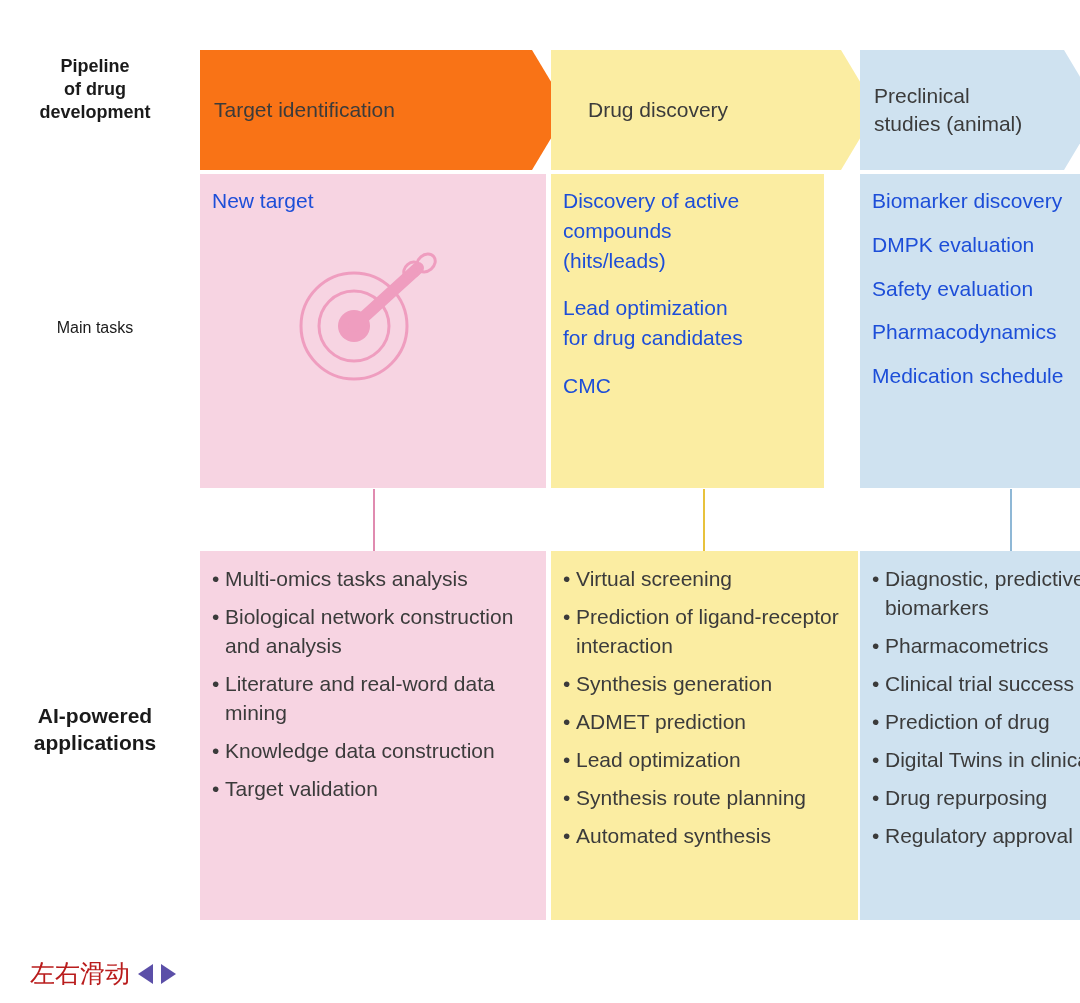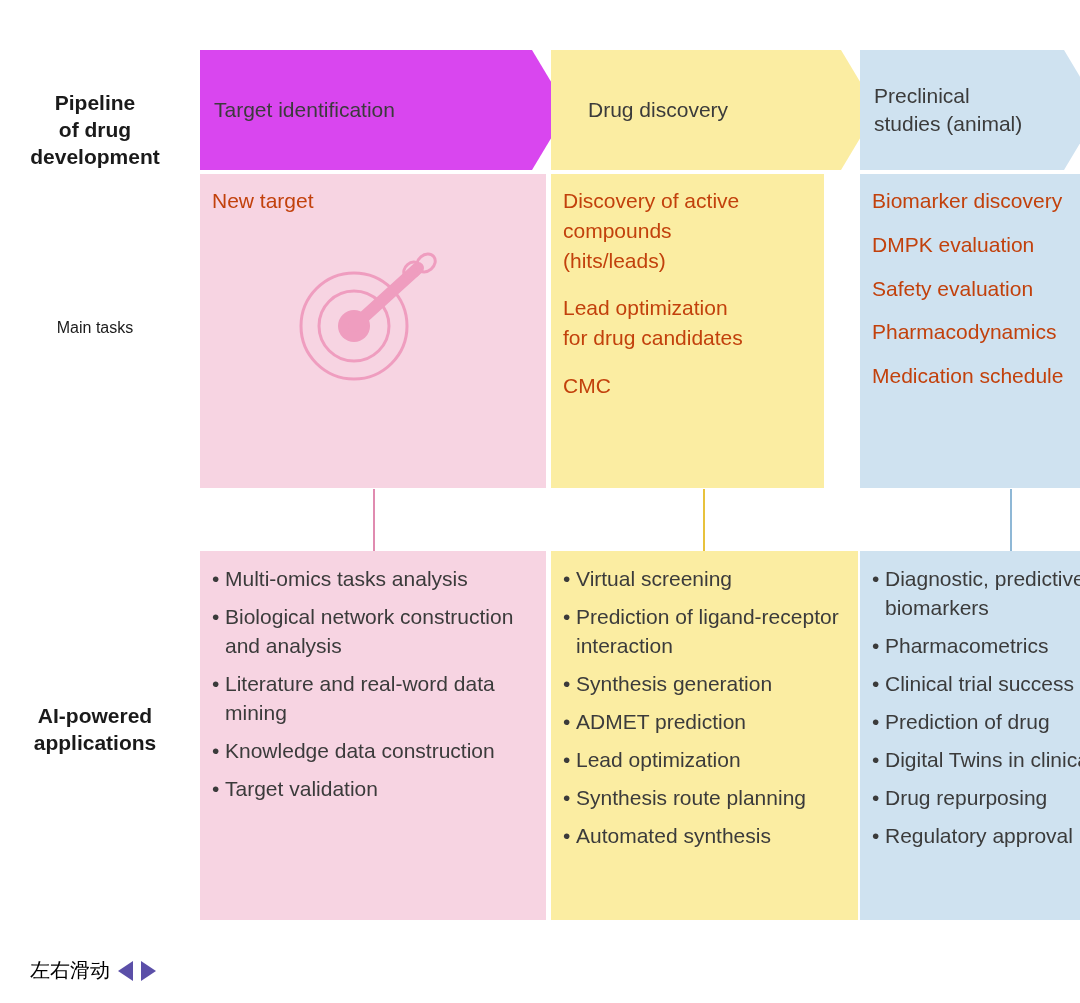--- a/index.html
+++ b/index.html
@@ -28,23 +28,22 @@
   .row-label {
     position: absolute;
     left: 0;
     width: 190px;
     text-align: center;
     color: #1a1a1a;
     line-height: 1.28;
   }
   #label-pipeline {
     top: 55px;
-    font-size: 21px;
+    font-size: 18px;
     font-weight: bold;
-    margin-top: 35px;
   }
   #label-main-tasks {
     top: 318px;
     font-size: 16px;
     font-weight: normal;
   }
   #label-ai {
     top: 703px;
     font-size: 21px;
     font-weight: bold;
@@ -68,21 +67,21 @@
   }
   .chev-text {
     padding-left: 14px;
     font-size: 21px;
     color: #3b3b3b;
     line-height: 1.32;
   }
   #chev-1 {
     left: 200px;
     width: 368px;
-    background: #d946ef;
+    background: #f97316;
     clip-path: polygon(0 0, 332px 0, 368px 50%, 332px 100%, 0 100%);
   }
   #chev-2 {
     left: 551px;
     width: 326px;
     background: #fbeda2;
     clip-path: polygon(0 0, 290px 0, 326px 50%, 290px 100%, 0 100%);
   }
   #chev-3 {
     left: 860px;
@@ -93,21 +92,21 @@
 
   
   .tasks {
     position: absolute;
     top: 174px;
     height: 314px;
     box-sizing: border-box;
     padding: 12px 14px 0 12px;
     font-size: 21px;
     line-height: 1.42;
-    color: #c2410c;
+    color: #1d4ed8;
     overflow: hidden;
   }
   #tasks-1 { left: 200px; width: 346px; background: #f7d4e2; }
   #tasks-2 { left: 551px; width: 273px; background: #fbeda2; }
   #tasks-3 { left: 860px; width: 300px; background: #cfe2f0; }
   .task-block { margin-bottom: 18px; white-space: pre-line; }
   .task-block:last-child { margin-bottom: 0; }
 
   
   #target-illus {
@@ -157,22 +156,22 @@
   
   #footer {
     position: absolute;
     left: 30px;
     top: 957px;
     display: flex;
     align-items: center;
     gap: 8px;
   }
   #footer-text {
-    font-size: 20px;
-    color: #000000;
+    font-size: 25px;
+    color: #b91c1c;
   }
   .arrow {
     width: 0;
     height: 0;
     border-top: 10px solid transparent;
     border-bottom: 10px solid transparent;
   }
   #arrow-left {
     border-right: 15px solid #5b4fa8;
   }

